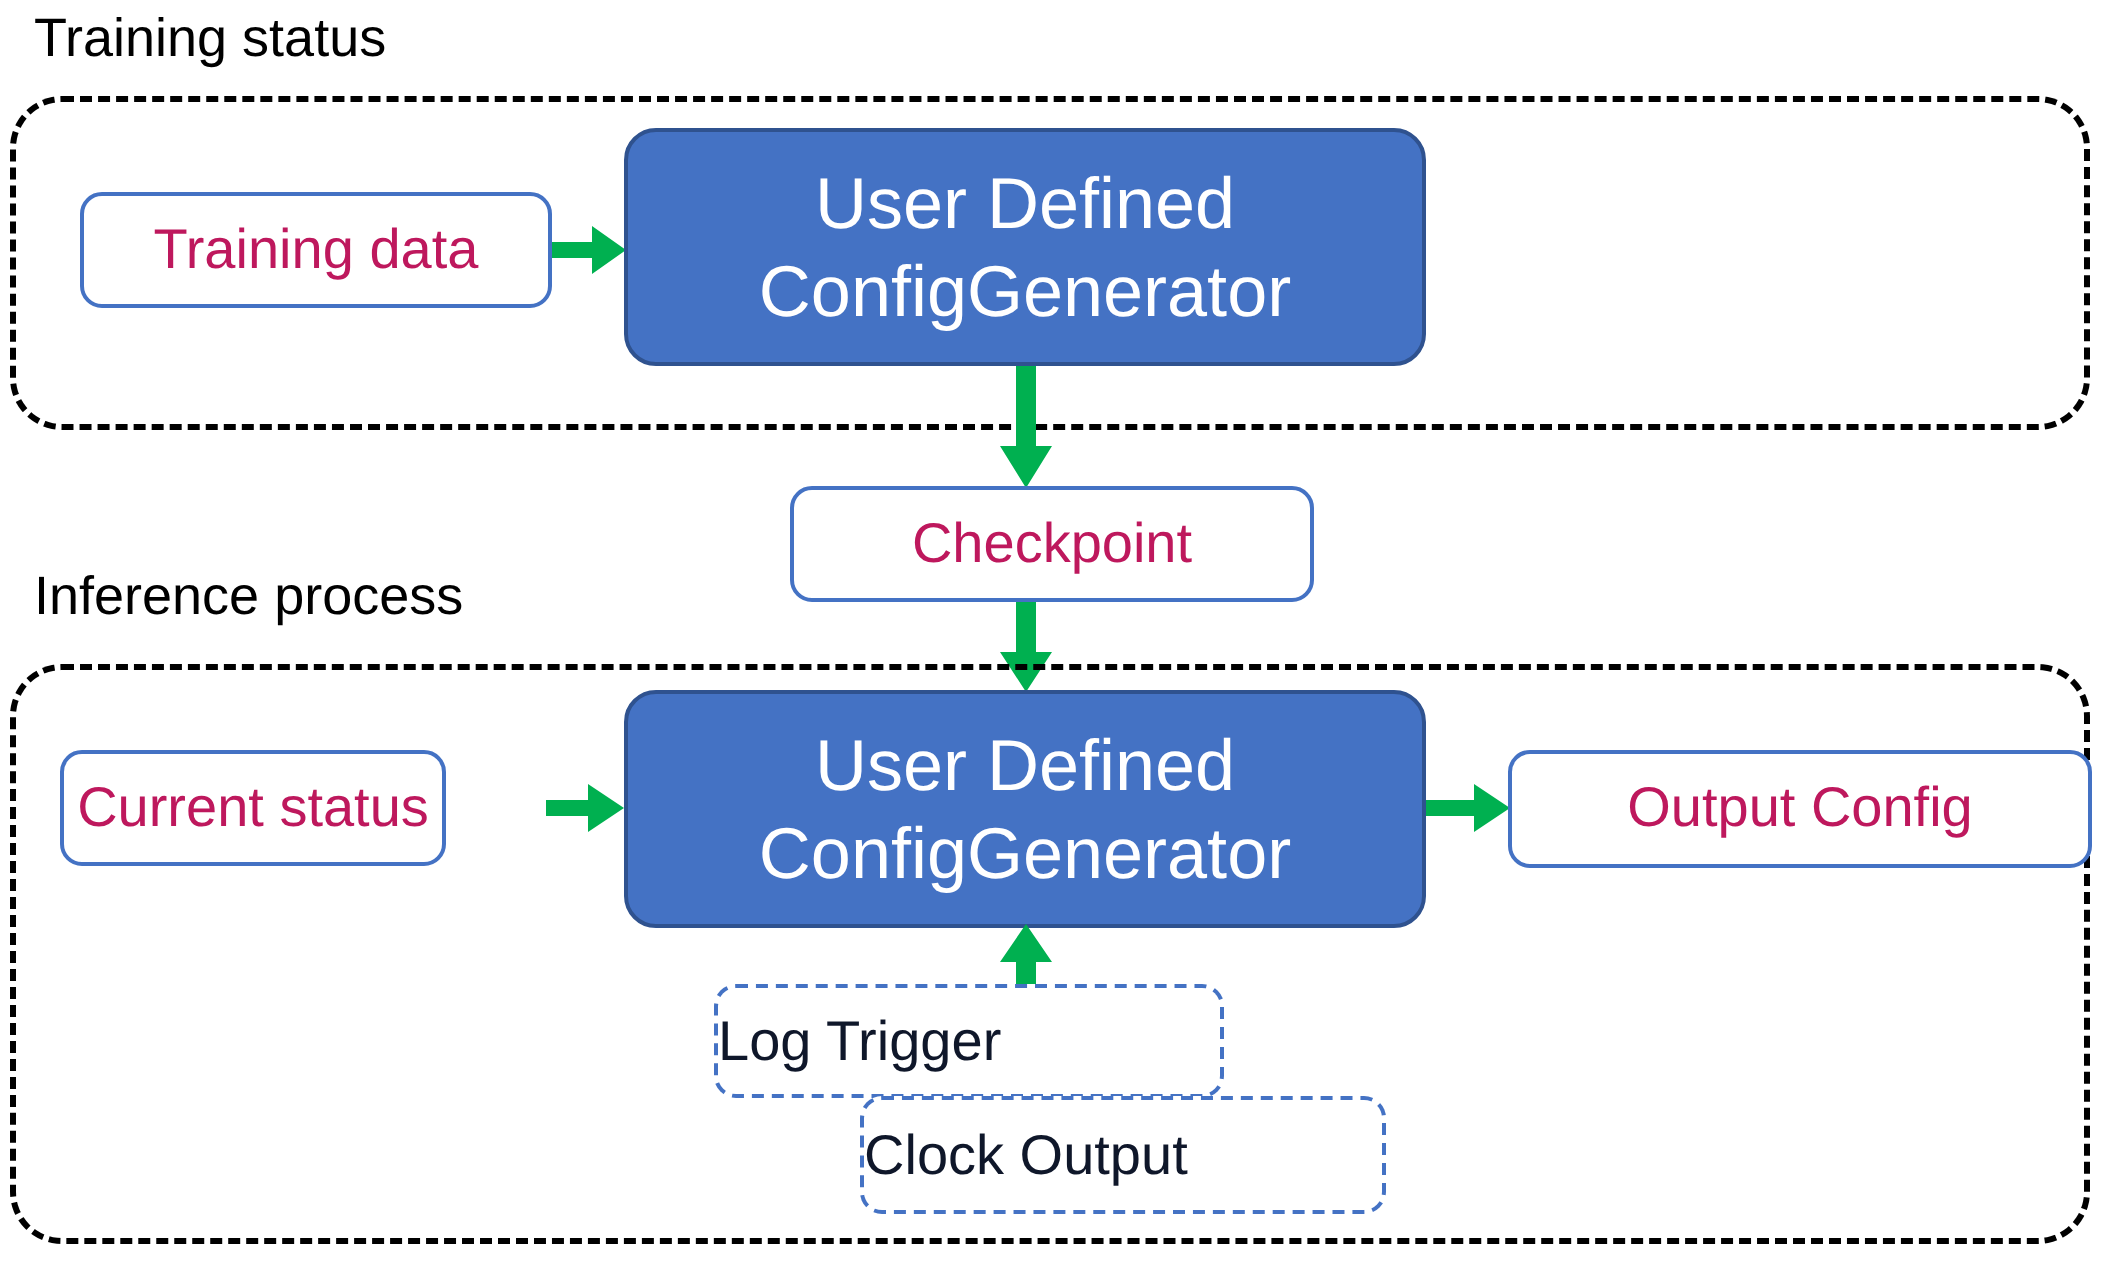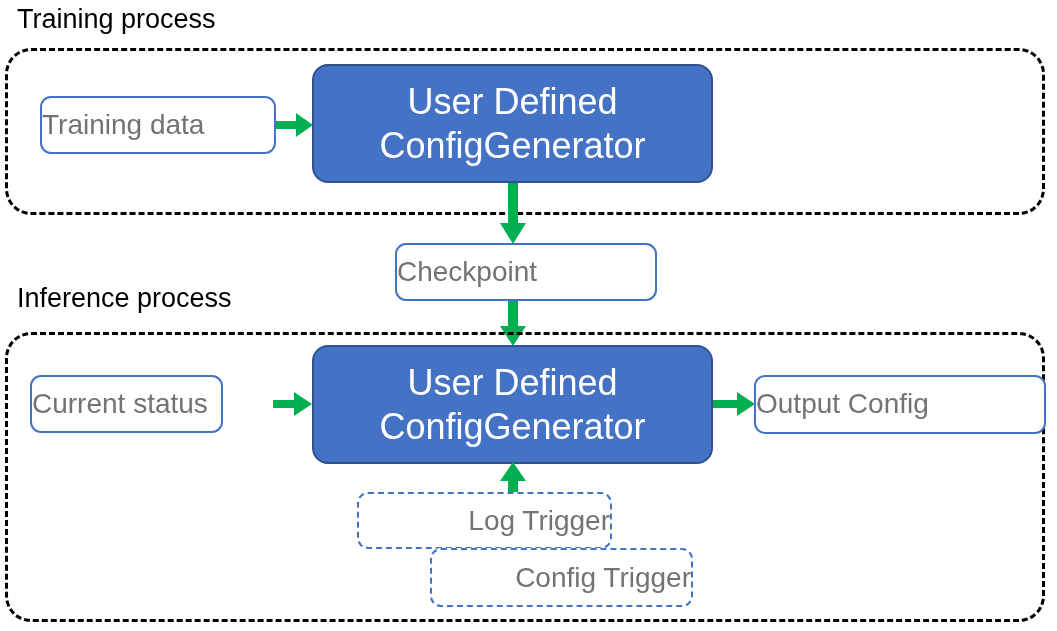--- a/index.html
+++ b/index.html
@@ -38,21 +38,22 @@
 
   
   .node-box {
     position: absolute;
     box-sizing: border-box;
     background: #ffffff;
     border: 2px solid #4472C4;
     border-radius: 11px;
     display: flex;
     align-items: center;
-    color: #737373;
+    justify-content: center;
+    color: #be185d;
     font-size: 28px;
     line-height: 1.1;
     white-space: nowrap;
   }
 
   
   .proc-box {
     position: absolute;
     box-sizing: border-box;
     background: #4472C4;
@@ -70,38 +71,38 @@
 
   
   .trigger-box {
     position: absolute;
     box-sizing: border-box;
     background: #ffffff;
     border: 2px dashed #4472C4;
     border-radius: 11px;
     display: flex;
     align-items: center;
-    justify-content: flex-end;
-    color: #737373;
+    justify-content: flex-start;
+    color: #0f172a;
     font-size: 28px;
     white-space: nowrap;
   }
 
   
   .arrow {
     position: absolute;
   }
   .arrow svg { display: block; }
 </style>
 </head>
 <body>
 
 <div id="canvas">
 
-  <div class="section-caption" style="left:17px; top:6px;">Training process</div>
+  <div class="section-caption" style="left:17px; top:6px;">Training status</div>
 
   <div class="group-container" style="left:5px; top:48px; width:1040px; height:167px;"></div>
 
   <div class="node-box" style="left:40px; top:96px; width:236px; height:58px;">
     <span>Training data</span>
   </div>
 
   <div class="arrow" style="left:276px; top:110px;">
     <svg width="38" height="30" viewBox="0 0 38 30">
       <path d="M0,11 L20,11 L20,3 L37,15 L20,27 L20,19 L0,19 Z" fill="#00B050"></path>
@@ -162,16 +163,16 @@
     <svg width="28" height="35" viewBox="0 0 28 35">
       <path d="M14,0 L27,19 L19,19 L19,34 L9,34 L9,19 L1,19 Z" fill="#00B050"></path>
     </svg>
   </div>
 
   <div class="trigger-box" style="left:357px; top:492px; width:255px; height:57px;">
     <span>Log Trigger</span>
   </div>
 
   <div class="trigger-box" style="left:430px; top:548px; width:263px; height:59px;">
-    <span>Config Trigger</span>
+    <span>Clock Output</span>
   </div>
 
 </div>
 
 </body></html>

